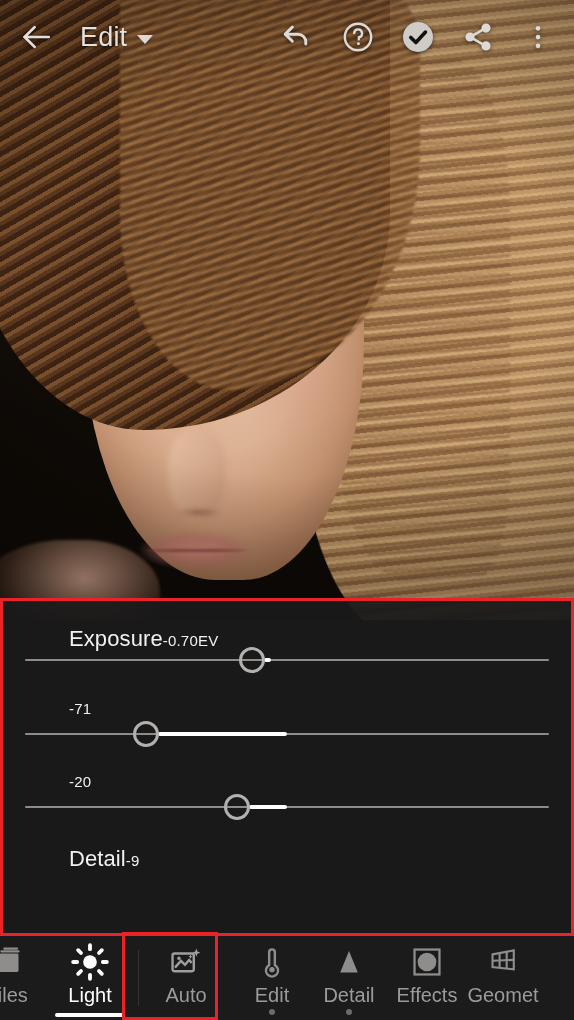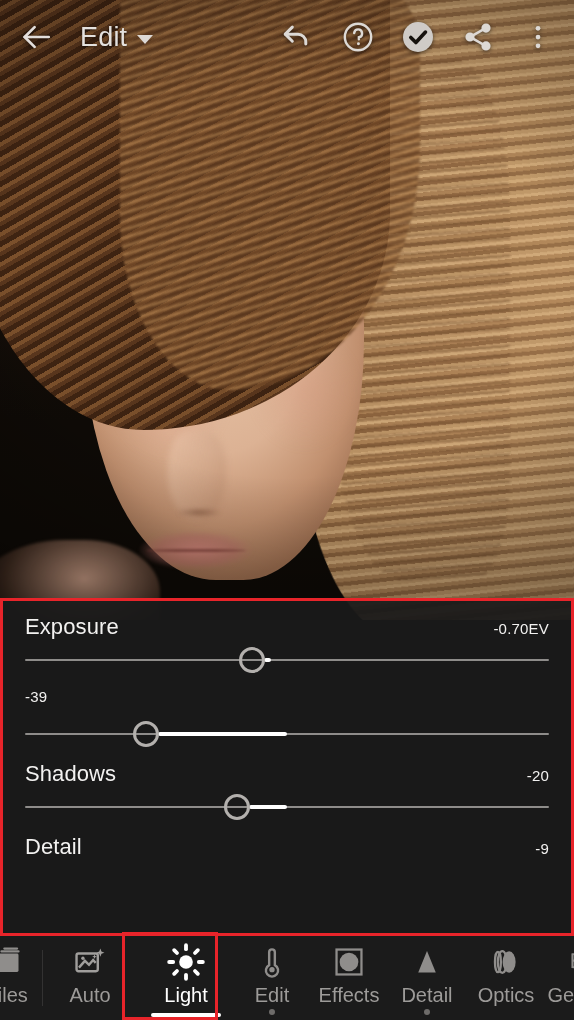--- a/index.html
+++ b/index.html
@@ -147,22 +147,23 @@
   .panel {
     position:absolute; left:0; top:598px; width:574px; height:338px;
     background:rgba(26,26,26,0.93);
     border:3px solid #e8242a;
     z-index:20;
     overflow:hidden;
   }
   .slider-row { position:relative; height:73px; }
   .slider-row:first-child { height:74px; }
   .row-head {
-    display:flex; justify-content:space-between; align-items:baseline;
-    padding:13px 22px 0 22px;
+    display:flex; justify-content:flex-start; align-items:baseline;
+    padding:25px 22px 0 22px;
+    margin-left:44px;
   }
   .row-name { color:#f2f1f0; font-size:22px; letter-spacing:0.1px; }
   .row-val { color:#f2f1f0; font-size:15px; letter-spacing:0.2px; }
   .track-wrap { position:absolute; left:22px; right:22px; top:46px; height:26px; }
   .track {
     position:absolute; left:0; right:0; top:12px; height:2px;
     background:#8e8c8a; border-radius:1px;
   }
   .fill { position:absolute; top:11px; height:4px; background:#ffffff; border-radius:2px; }
   .thumb {
@@ -299,32 +300,31 @@
       <div class="track-wrap">
         <div class="track"></div>
         <div class="fill" style="left: 45.7%; width: 1.3%;"></div>
         <div class="thumb" style="left: 43.3%;"></div>
       </div>
     </div>
 
 
     <div class="slider-row">
       <div class="row-head">
-        <span class="row-val">-39</span>
+        <span class="row-val">-71</span>
       </div>
       <div class="track-wrap">
         <div class="track"></div>
         <div class="fill" style="left: 25.4%; width: 24.6%;"></div>
         <div class="thumb" style="left: 23%;"></div>
       </div>
     </div>
 
     <div class="slider-row">
       <div class="row-head">
-        <span class="row-name">Shadows</span>
         <span class="row-val">-20</span>
       </div>
       <div class="track-wrap">
         <div class="track"></div>
         <div class="fill" style="left: 42.8%; width: 7.2%;"></div>
         <div class="thumb" style="left: 40.4%;"></div>
       </div>
     </div>
 
     <div class="slider-row">
@@ -339,88 +339,78 @@
 
   <div class="bottomnav" id="bottomnav">
       <div class="nav-item" style="width: 64px; margin-left: -22px;">
         <span class="nav-ico">
           <svg width="34" height="34" viewBox="0 0 24 24" fill="none" stroke="#8f8d8b" stroke-width="1.6">
             <rect x="3" y="6" width="15" height="13" fill="#8f8d8b" stroke="none" rx="1"></rect>
             <path d="M6 4.5h12M8 2.5h9" stroke-linecap="round"></path>
           </svg>
         </span>
         <span class="nav-lbl">files</span>
-      </div>
-      <div class="nav-item" style="width: 96px;">
-        <span class="nav-div"></span>
-        <span class="nav-ico">
-          <svg width="34" height="34" viewBox="0 0 24 24" fill="none" stroke="#a09e9c" stroke-width="1.7">
-            <rect x="2.5" y="6" width="15" height="12.5" rx="1.3"></rect>
-            <polyline points="4.2,16 8.4,11.2 11.3,14 14.2,10.6 16,12.6" fill="none"></polyline>
-            <circle cx="7" cy="9.4" r="1.2" fill="#a09e9c" stroke="none"></circle>
-            <path d="M19.3 2.5l.8 2.1 2.1.8-2.1.8-.8 2.1-.8-2.1-2.1-.8 2.1-.8z" fill="#a09e9c" stroke="none"></path>
-            <path d="M15.2 6.6l.45 1.2 1.2.45-1.2.45-.45 1.2-.45-1.2-1.2-.45 1.2-.45z" fill="#a09e9c" stroke="none"></path>
-          </svg>
-        </span>
-        <span class="nav-lbl">Auto</span>
       </div>
       <div class="nav-item active" style="width: 96px;">
         <span class="nav-ico">
           <svg width="40" height="40" viewBox="0 0 24 24" fill="none" stroke="#ffffff" stroke-width="2.3" stroke-linecap="round">
             <circle cx="12" cy="12" r="4.1" fill="#ffffff" stroke="none"></circle>
             <line x1="12" y1="1.9" x2="12" y2="4.3"></line>
             <line x1="12" y1="19.7" x2="12" y2="22.1"></line>
             <line x1="1.9" y1="12" x2="4.3" y2="12"></line>
             <line x1="19.7" y1="12" x2="22.1" y2="12"></line>
             <line x1="4.9" y1="4.9" x2="6.6" y2="6.6"></line>
             <line x1="17.4" y1="17.4" x2="19.1" y2="19.1"></line>
             <line x1="19.1" y1="4.9" x2="17.4" y2="6.6"></line>
             <line x1="6.6" y1="17.4" x2="4.9" y2="19.1"></line>
           </svg>
         </span>
         <span class="nav-lbl">Light</span>
         <span class="nav-underline"></span>
       </div>
+      <div class="nav-item" style="width: 96px;">
+        <span class="nav-div"></span>
+        <span class="nav-ico">
+          <svg width="34" height="34" viewBox="0 0 24 24" fill="none" stroke="#a09e9c" stroke-width="1.7">
+            <rect x="2.5" y="6" width="15" height="12.5" rx="1.3"></rect>
+            <polyline points="4.2,16 8.4,11.2 11.3,14 14.2,10.6 16,12.6" fill="none"></polyline>
+            <circle cx="7" cy="9.4" r="1.2" fill="#a09e9c" stroke="none"></circle>
+            <path d="M19.3 2.5l.8 2.1 2.1.8-2.1.8-.8 2.1-.8-2.1-2.1-.8 2.1-.8z" fill="#a09e9c" stroke="none"></path>
+            <path d="M15.2 6.6l.45 1.2 1.2.45-1.2.45-.45 1.2-.45-1.2-1.2-.45 1.2-.45z" fill="#a09e9c" stroke="none"></path>
+          </svg>
+        </span>
+        <span class="nav-lbl">Auto</span>
+      </div>
       <div class="nav-item" style="width: 76px;">
         <span class="nav-ico">
           <svg width="34" height="34" viewBox="0 0 24 24" fill="none" stroke="#8f8d8b" stroke-width="1.7">
             <path d="M14 14.2V5.1a2 2 0 0 0-4 0v9.1a4.3 4.3 0 1 0 4 0z"></path>
             <circle cx="12" cy="17.4" r="1.9" fill="#8f8d8b" stroke="none"></circle>
           </svg>
         </span>
         <span class="nav-lbl">Edit</span>
         <span class="nav-dot"></span>
       </div>
       <div class="nav-item" style="width: 78px;">
         <span class="nav-ico">
+          <svg width="34" height="34" viewBox="0 0 24 24">
+            <polygon points="12,4.2 18.2,19.4 5.8,19.4" fill="#8f8d8b"></polygon>
+          </svg>
+        </span>
+        <span class="nav-lbl">Detail</span>
+        <span class="nav-dot"></span>
+      </div>
+      <div class="nav-item" style="width: 78px;">
+        <span class="nav-ico">
           <svg width="34" height="34" viewBox="0 0 24 24" fill="none" stroke="#8f8d8b" stroke-width="1.6">
             <rect x="3.2" y="3.2" width="17.6" height="17.6"></rect>
             <circle cx="12" cy="12" r="6.6" fill="#8f8d8b" stroke="none"></circle>
           </svg>
         </span>
         <span class="nav-lbl">Effects</span>
-      </div>
-      <div class="nav-item" style="width: 78px;">
-        <span class="nav-ico">
-          <svg width="34" height="34" viewBox="0 0 24 24">
-            <polygon points="12,4.2 18.2,19.4 5.8,19.4" fill="#8f8d8b"></polygon>
-          </svg>
-        </span>
-        <span class="nav-lbl">Detail</span>
-        <span class="nav-dot"></span>
-      </div>
-      <div class="nav-item" style="width: 80px;">
-        <span class="nav-ico">
-          <svg width="34" height="34" viewBox="0 0 24 24" fill="none" stroke="#8f8d8b" stroke-width="1.6">
-            <ellipse cx="14.2" cy="12" rx="4.6" ry="7.6" fill="#8f8d8b" stroke="none"></ellipse>
-            <ellipse cx="9.4" cy="12" rx="3.2" ry="7.6"></ellipse>
-            <ellipse cx="6.3" cy="12" rx="2.1" ry="7.2"></ellipse>
-          </svg>
-        </span>
-        <span class="nav-lbl">Optics</span>
       </div>
       <div class="nav-item" style="width: 74px;">
         <span class="nav-ico">
           <svg width="34" height="34" viewBox="0 0 24 24" fill="none" stroke="#8f8d8b" stroke-width="1.5">
             <path d="M4.6 6.6 L19.6 3.8 L19.6 17.2 L4.6 15.6 Z"></path>
             <path d="M4.6 11.1 L19.6 10.5"></path>
             <path d="M9.6 5.7 L9.6 16.1"></path>
             <path d="M14.6 4.8 L14.6 16.7"></path>
           </svg>
         </span>

